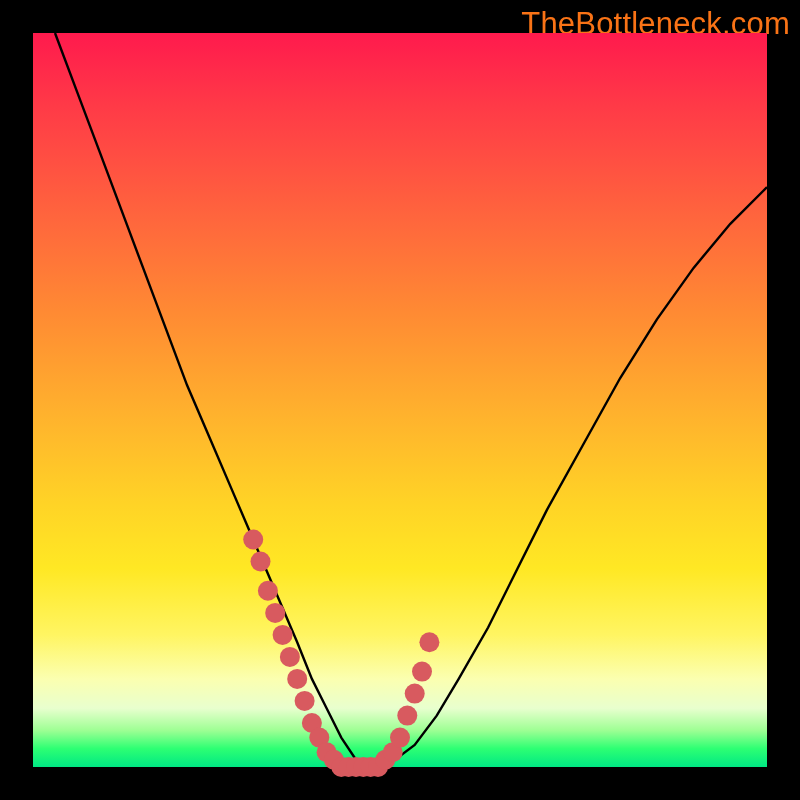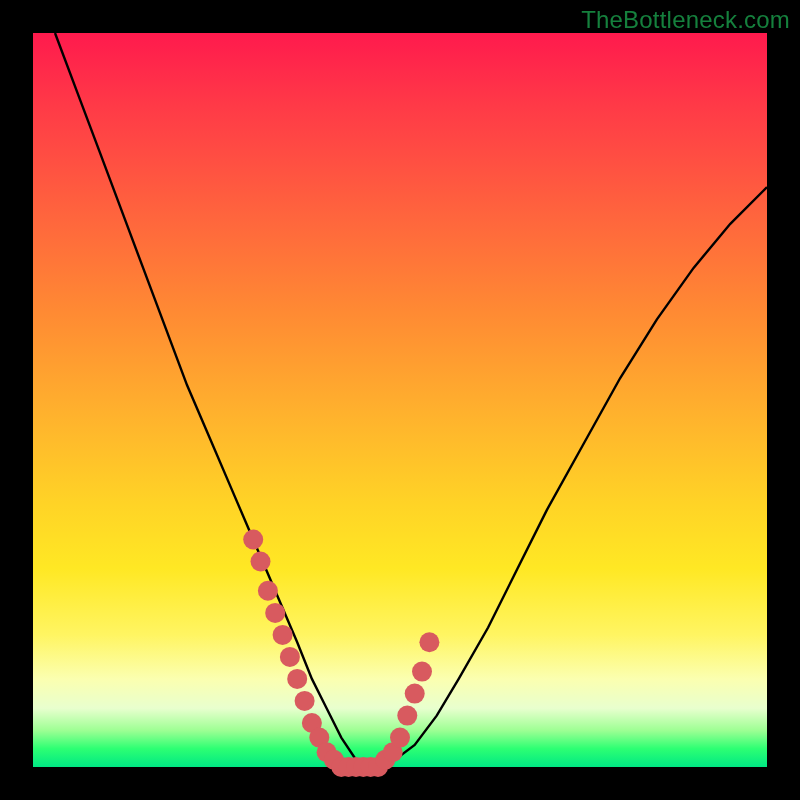--- a/index.html
+++ b/index.html
@@ -38,22 +38,22 @@
       #e8ffce 92%,
       #9eff94 95%,
       #2dff73 97.5%,
       #00e884 100%
     );
   }
   .watermark {
     position: absolute;
     top: 6px;
     right: 10px;
-    color: #15803d;
-    font-size: 24px;
+    color: #f97316;
+    font-size: 31px;
     letter-spacing: 0.2px;
     font-weight: 500;
     user-select: none;
   }
   svg.curve-layer {
     position: absolute;
     left: 0;
     top: 0;
     width: 734px;
     height: 734px;

